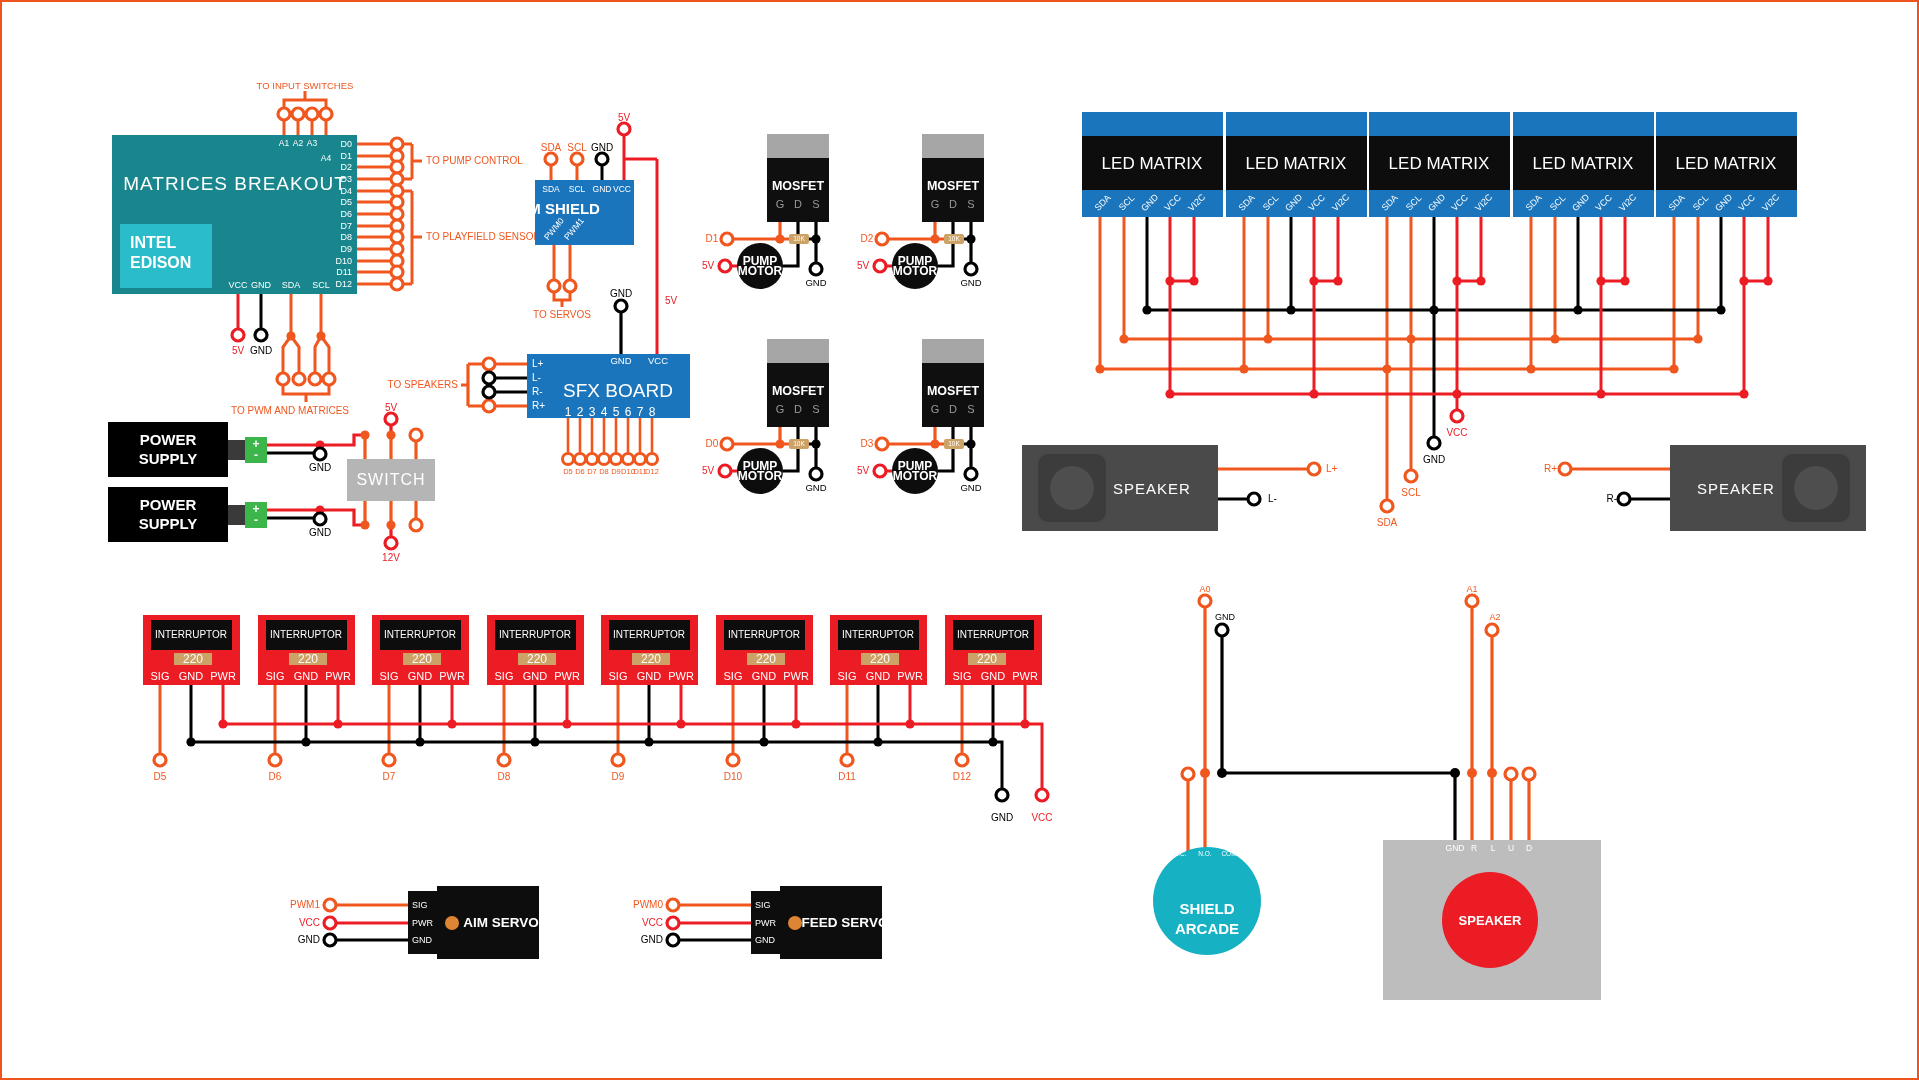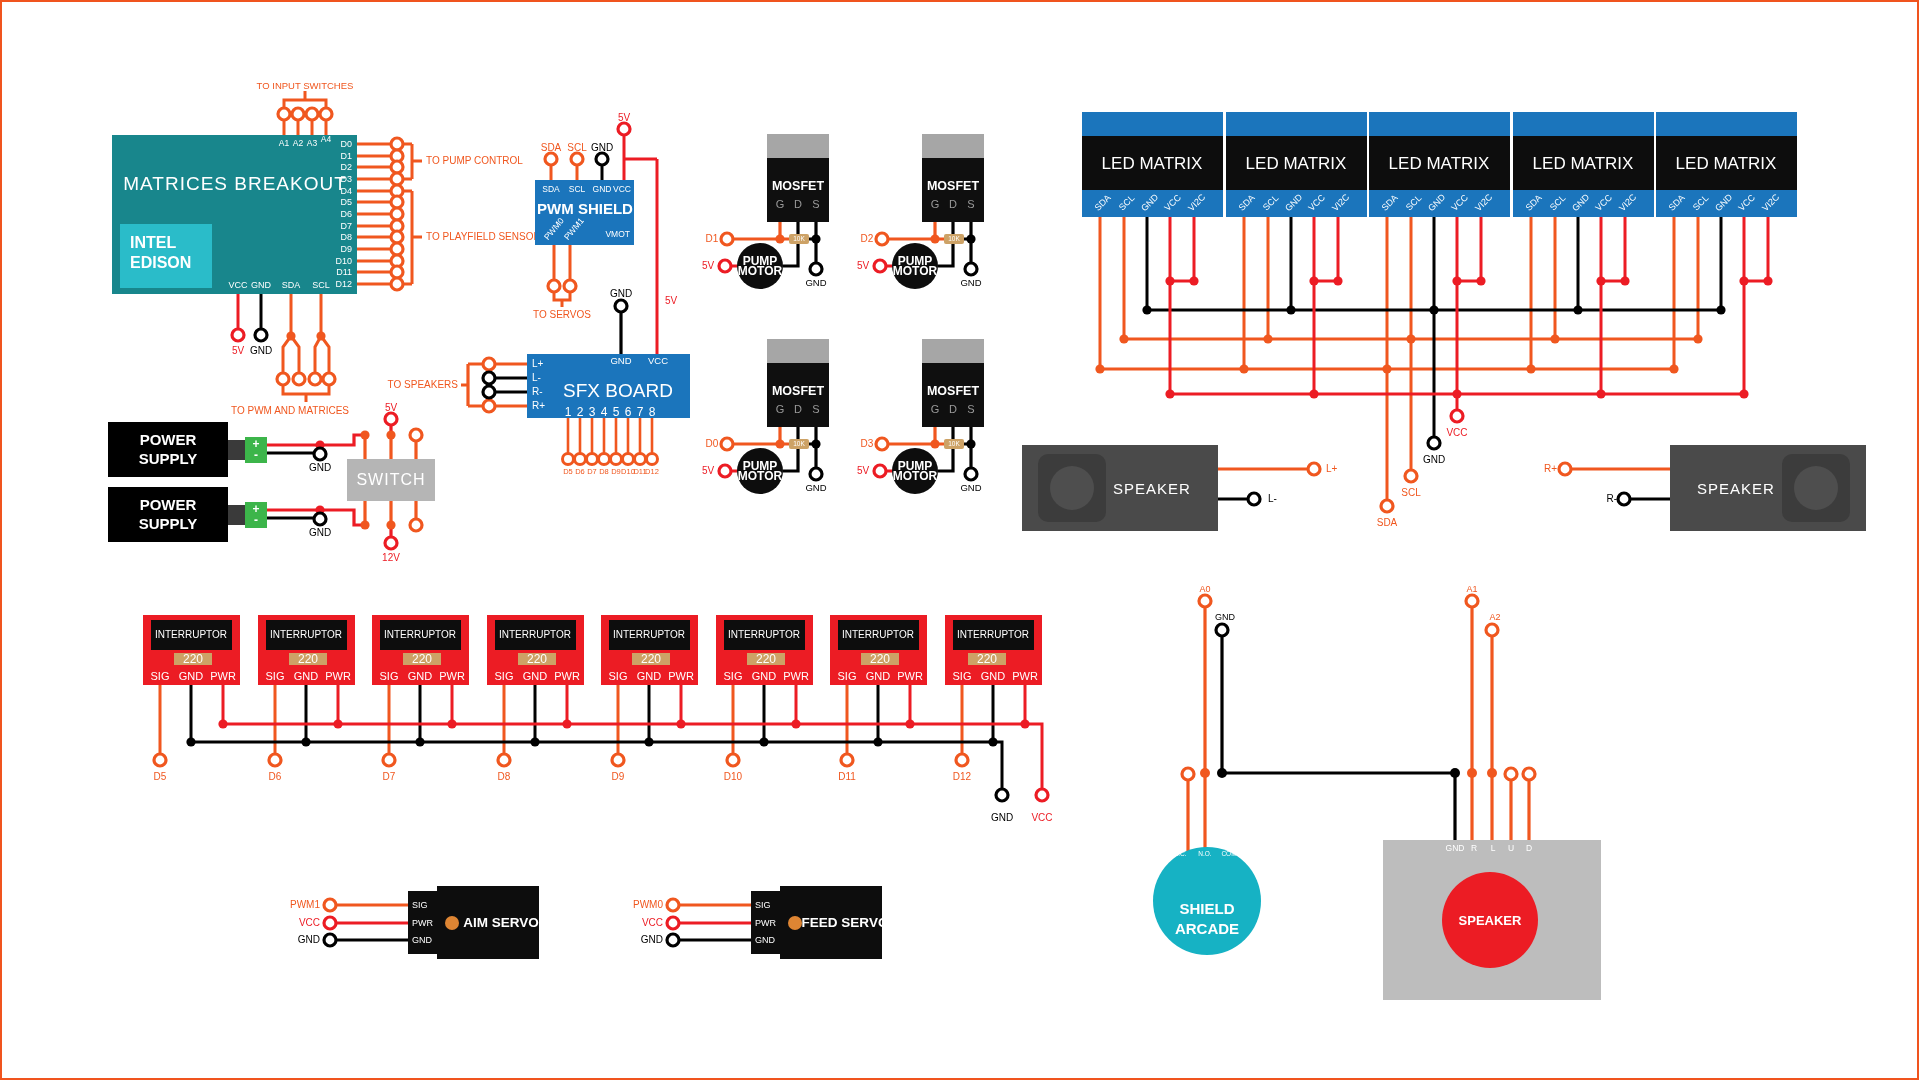--- a/index.html
+++ b/index.html
@@ -257,21 +257,21 @@
 </svg>
 
 <div class="box" style="left:110px;top:133px;width:245px;height:159px;background:#18868C"></div>
 <div class="box" style="left:118px;top:222px;width:92px;height:64px;background:#2ABCC9"></div>
 <span class="lbl w f19 ls" style="left:233px;top:181px">MATRICES BREAKOUT</span>
 <span class="lbl ll w f16 b" style="left:128px;top:241px">INTEL</span>
 <span class="lbl ll w f16 b" style="left:128px;top:261px">EDISON</span>
 <span class="lbl w f85" style="left:282px;top:141px">A1</span>
 <span class="lbl w f85" style="left:296px;top:141px">A2</span>
 <span class="lbl w f85" style="left:310px;top:141px">A3</span>
-<span class="lbl w f85" style="left:324px;top:137px">A4</span>
+<span class="lbl w f85" style="left:324px;top:156px">A4</span>
 <span class="lbl lr w f9" style="left:350px;top:142px">D0</span>
 <span class="lbl lr w f9" style="left:350px;top:154px">D1</span>
 <span class="lbl lr w f9" style="left:350px;top:165px">D2</span>
 <span class="lbl lr w f9" style="left:350px;top:177px">D3</span>
 <span class="lbl lr w f9" style="left:350px;top:189px">D4</span>
 <span class="lbl lr w f9" style="left:350px;top:200px">D5</span>
 <span class="lbl lr w f9" style="left:350px;top:212px">D6</span>
 <span class="lbl lr w f9" style="left:350px;top:224px">D7</span>
 <span class="lbl lr w f9" style="left:350px;top:235px">D8</span>
 <span class="lbl lr w f9" style="left:350px;top:247px">D9</span>
@@ -312,24 +312,24 @@
 
 <div class="box" style="left:533px;top:178px;width:99px;height:65px;background:#1B75BC"></div>
 <span class="lbl o" style="left:549px;top:146px">SDA</span>
 <span class="lbl o" style="left:575px;top:146px">SCL</span>
 <span class="lbl k" style="left:600px;top:146px">GND</span>
 <span class="lbl r" style="left:622px;top:116px">5V</span>
 <span class="lbl w f85" style="left:549px;top:187px">SDA</span>
 <span class="lbl w f85" style="left:575px;top:187px">SCL</span>
 <span class="lbl w f85" style="left:600px;top:187px">GND</span>
 <span class="lbl w f85" style="left:620px;top:187px">VCC</span>
-<span class="lbl w f15 b" style="left:583px;top:206px">PWM SHIELD</span>
+<span class="lbl w f15 b" style="left:550px;top:206px">PWM SHIELD</span>
 <span class="lbl rot50 w f85" style="left:552px;top:227px">PWM0</span>
 <span class="lbl rot50 w f85" style="left:572px;top:227px">PWM1</span>
-<span class="lbl lr w f85" style="left:628px;top:232px">VMOT</span>
+<span class="lbl lr w f85" style="left:628px;top:247px">VMOT</span>
 <span class="lbl o" style="left:560px;top:313px">TO SERVOS</span>
 
 <div class="box" style="left:525px;top:352px;width:163px;height:64px;background:#1B75BC"></div>
 <span class="lbl k" style="left:619px;top:292px">GND</span>
 <span class="lbl ll r" style="left:663px;top:299px">5V</span>
 <span class="lbl ll w" style="left:530px;top:362px">L+</span>
 <span class="lbl ll w" style="left:530px;top:376px">L-</span>
 <span class="lbl ll w" style="left:530px;top:390px">R-</span>
 <span class="lbl ll w" style="left:530px;top:404px">R+</span>
 <span class="lbl w f95" style="left:619px;top:359px">GND</span>

